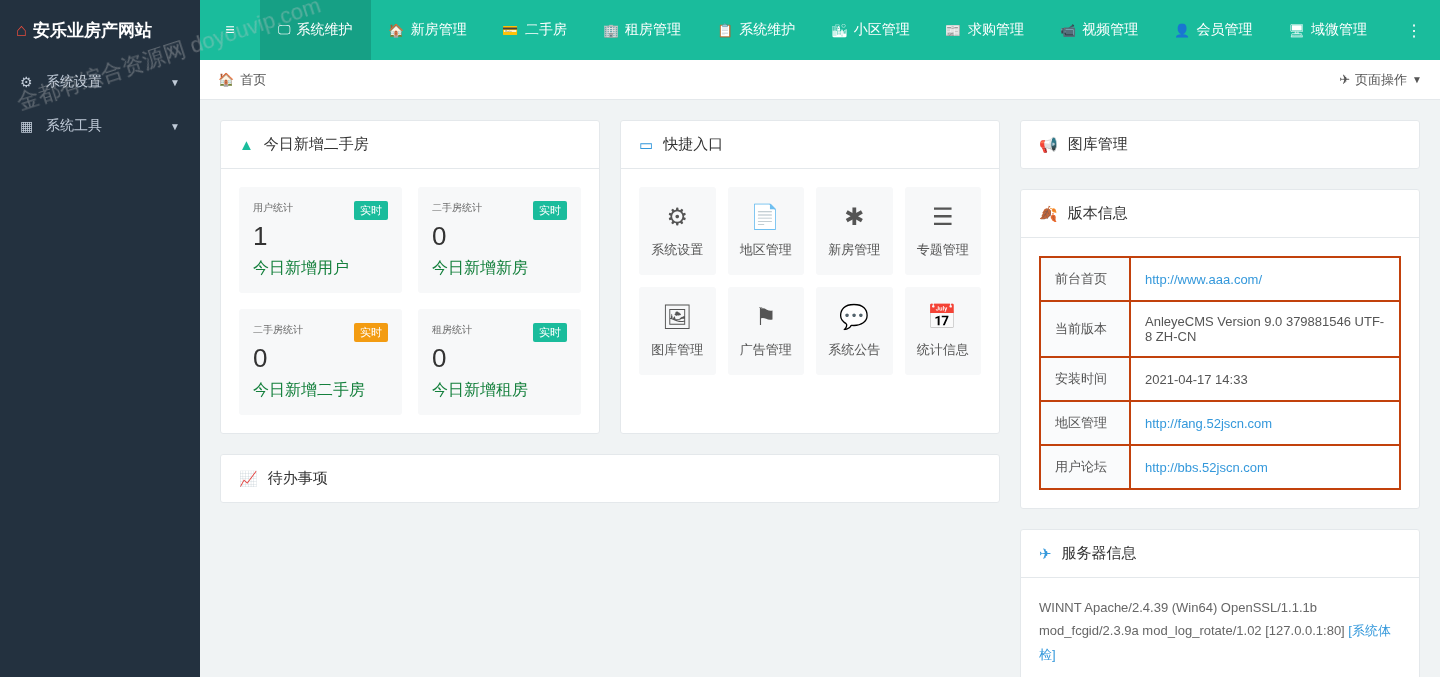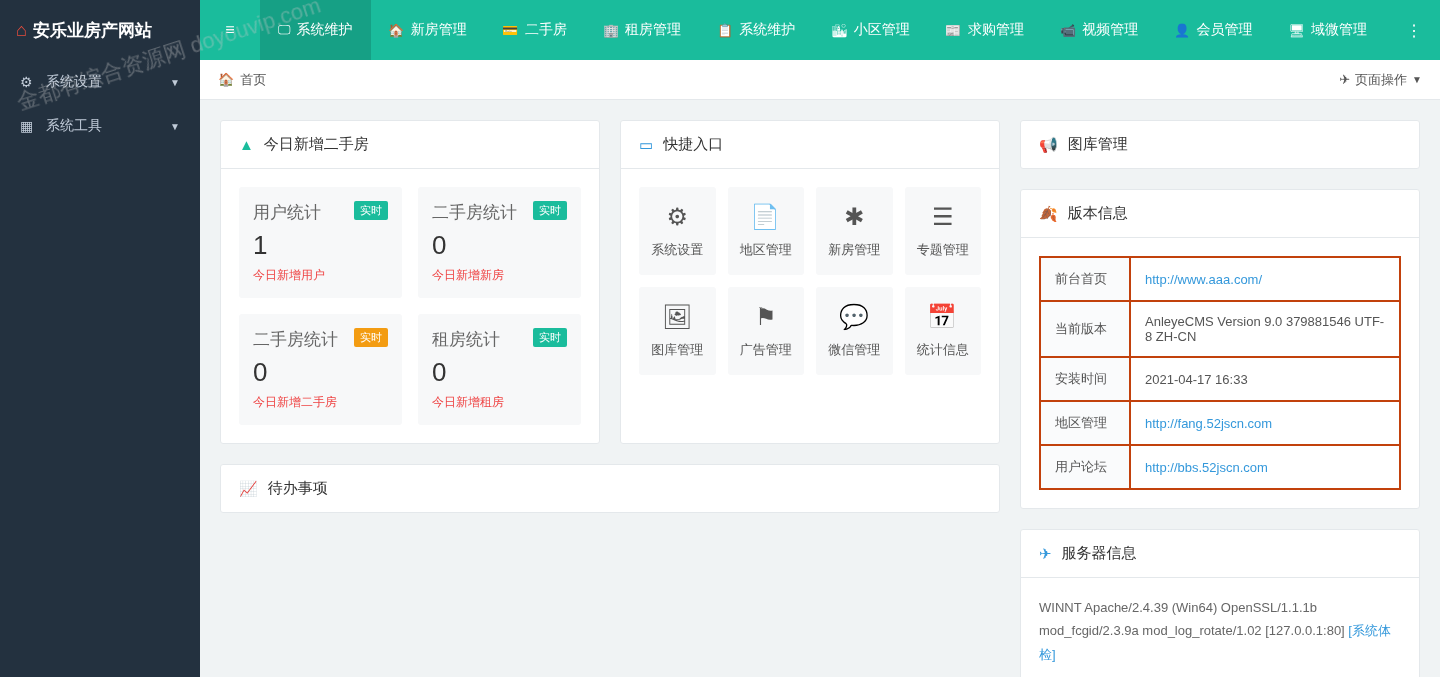--- a/index.html
+++ b/index.html
@@ -27,23 +27,23 @@
 .col-l{flex:1;display:flex;flex-direction:column;gap:20px}
 .row1{display:flex;gap:20px}
 .panel{background:#fff;border:1px solid #e4e8eb;border-radius:3px}
 .panel-h{padding:14px 18px;font-size:15px;color:#333;display:flex;align-items:center;border-bottom:1px solid #e4e8eb}
 .panel-h .ico{margin-right:10px;font-size:15px}
 .panel-h.nb{border-bottom:none}
 .panel-b{padding:18px}
 .stats{flex:1}
 .stat-grid{display:grid;grid-template-columns:1fr 1fr;gap:16px}
 .stat-card{background:#f7f8f9;border-radius:3px;padding:14px;position:relative}
-.stat-t{font-size:17px;color:#666;margin-bottom:6px}
+.stat-t{font-size:10px;color:#666;margin-bottom:6px}
 .stat-v{font-size:26px;color:#333;margin-bottom:6px}
-.stat-s{font-size:12px;color:#ef4444}
+.stat-s{font-size:16px;color:#15803d}
 .stat-badge{position:absolute;top:14px;right:14px;background:#1abc9c;color:#fff;font-size:11px;padding:2px 6px;border-radius:2px}
 .stat-badge.o{background:#f39c12}
 .quick{flex:1}
 .quick-grid{display:grid;grid-template-columns:repeat(4,1fr);gap:12px}
 .quick-card{background:#f7f8f9;border-radius:3px;padding:16px 8px;text-align:center;cursor:pointer}
 .quick-ico{font-size:24px;color:#555;margin-bottom:10px}
 .quick-t{font-size:13px;color:#555}
 .col-r{width:400px;display:flex;flex-direction:column;gap:20px}
 .info-tbl{width:100%;border-collapse:collapse;font-size:13px}
 .info-tbl td{padding:12px 14px;border:2px solid #c2410c;color:#555}
@@ -201,21 +201,21 @@
                   <div class="quick-card">
                     <div class="quick-ico">🖼</div>
                     <div class="quick-t">图库管理</div>
                   </div>
                   <div class="quick-card">
                     <div class="quick-ico">⚑</div>
                     <div class="quick-t">广告管理</div>
                   </div>
                   <div class="quick-card">
                     <div class="quick-ico">💬</div>
-                    <div class="quick-t">微信管理</div>
+                    <div class="quick-t">系统公告</div>
                   </div>
                   <div class="quick-card">
                     <div class="quick-ico">📅</div>
                     <div class="quick-t">统计信息</div>
                   </div>
                 </div>
               </div>
           </div>
         </div>
 
@@ -250,21 +250,21 @@
                 </tbody>
                 <tbody>
                   <tr>
                     <td>当前版本</td>
                     <td>AnleyeCMS Version 9.0 379881546 UTF-8 ZH-CN</td>
                   </tr>
                 </tbody>
                 <tbody>
                   <tr>
                     <td>安装时间</td>
-                    <td>2021-04-17 16:33</td>
+                    <td>2021-04-17 14:33</td>
                   </tr>
                 </tbody>
                 <tbody>
                   <tr>
                     <td>地区管理</td>
                     <td><a href="#">http://fang.52jscn.com</a></td>
                   </tr>
                 </tbody>
                 <tbody>
                   <tr>

